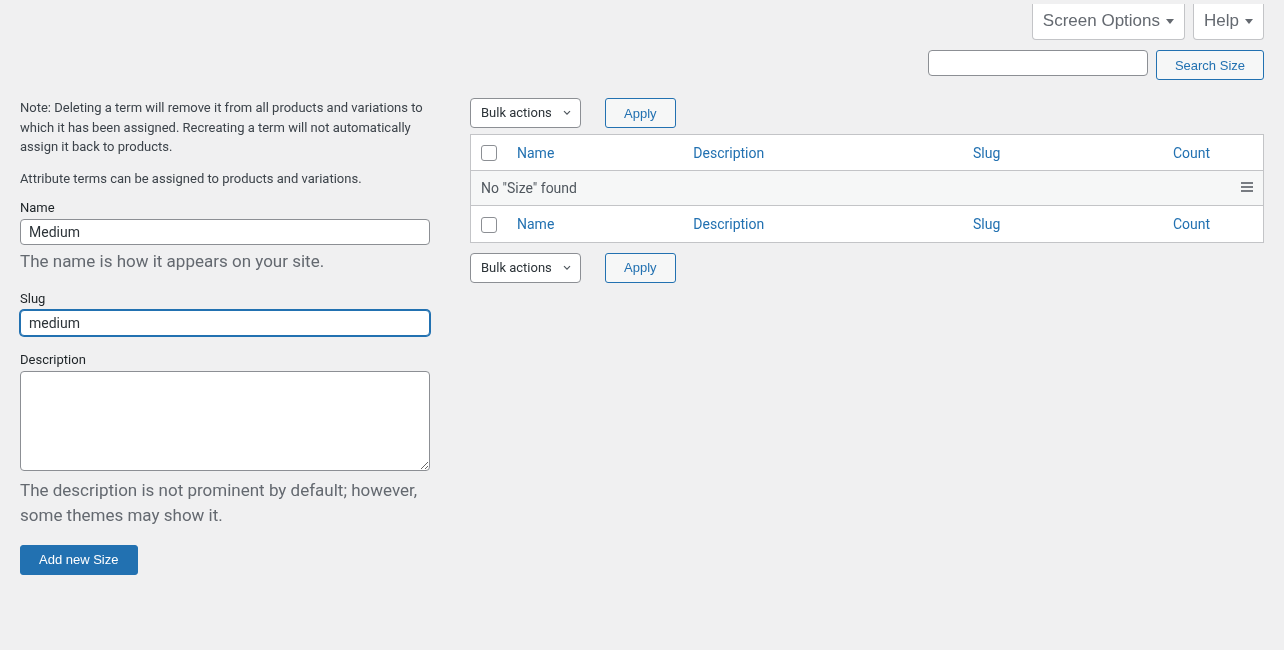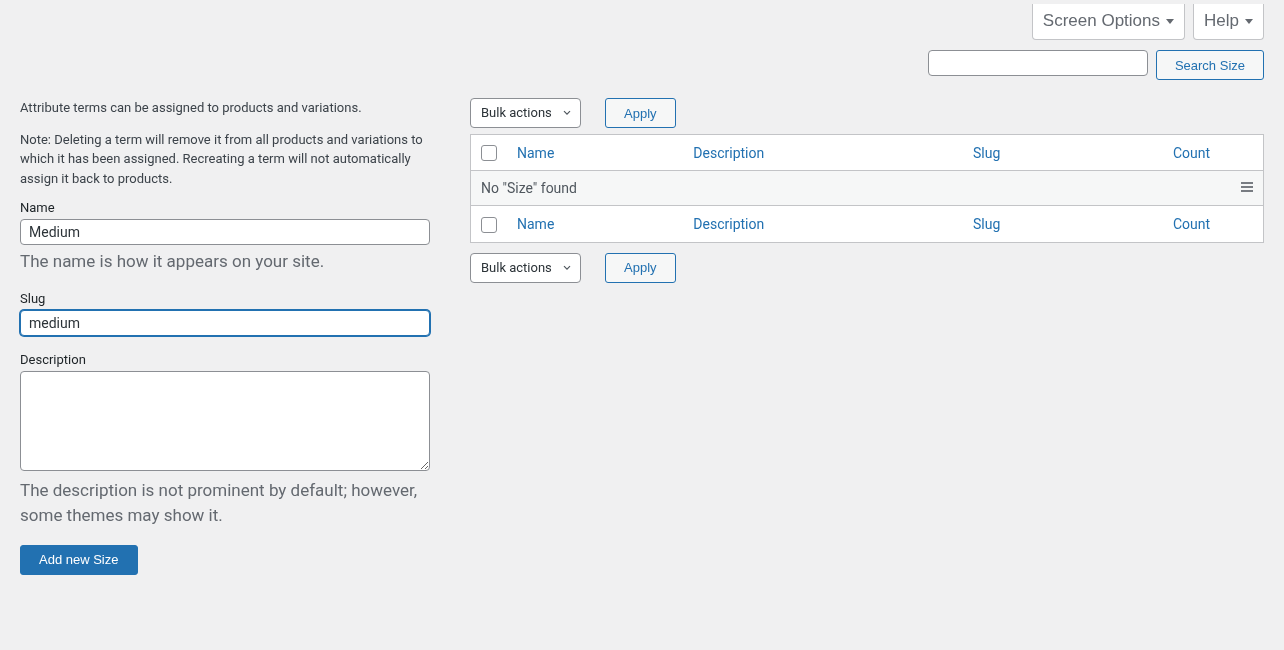--- a/index.html
+++ b/index.html
@@ -209,22 +209,22 @@
   </div>
 
 
   <div class="search-row">
     <input type="text" class="search-input" value="" style="">
     <button class="button">Search Size</button>
   </div>
 
   <div class="columns">
     <div class="col-left">
+      <p>Note: Deleting a term will remove it from all products and variations to which it has been assigned. Recreating a term will not automatically assign it back to products.</p>
       <p>Attribute terms can be assigned to products and variations.</p>
-      <p>Note: Deleting a term will remove it from all products and variations to which it has been assigned. Recreating a term will not automatically assign it back to products.</p>
 
 
       <div class="form-field">
         <label>Name</label>
         <input type="text" value="Medium" style="">
         <p class="desc">The name is how it appears on your site.</p>
       </div>
 
       <div class="form-field">
         <label>Slug</label>

